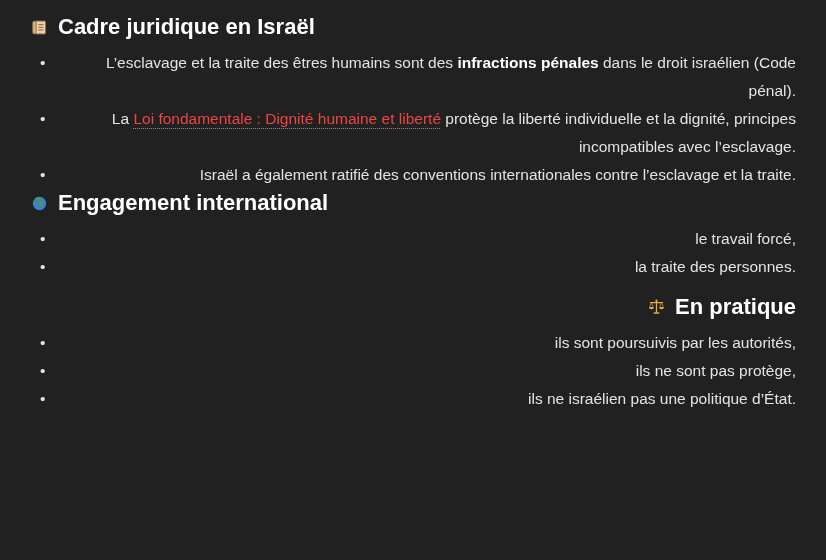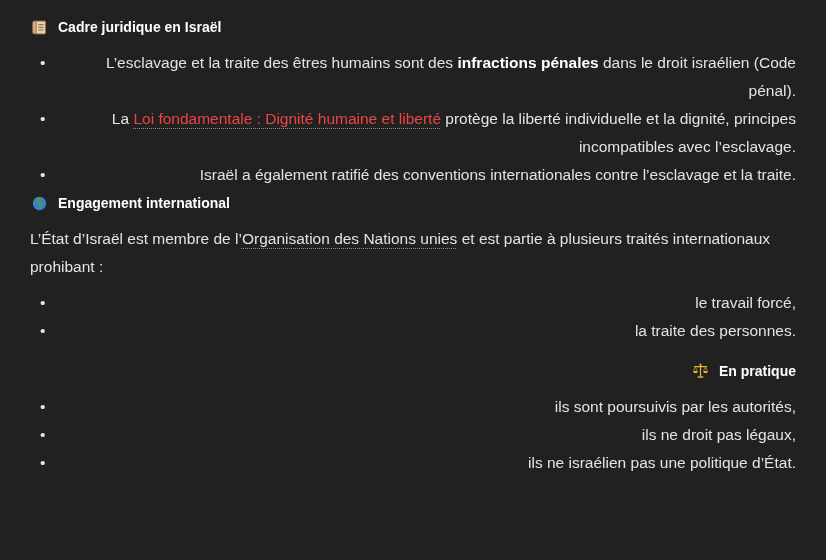--- a/index.html
+++ b/index.html
@@ -13,21 +13,21 @@
     font-size: 15.5px;
     line-height: 28px;
     overflow: hidden;
   }
   .content { padding: 13px 30px 0 30px; }
   .heading {
     display: flex;
     align-items: center;
     gap: 9px;
     margin: 0;
-    font-size: 14px;
+    font-size: 22px;
     font-weight: 700;
     color: #ffffff;
     line-height: 28px;
   }
   .heading .icon { display: inline-flex; flex: 0 0 auto; }
   .heading .icon svg { display: block; }
   .mt-a { }
   .mt-b { margin-top: 12px; justify-content: flex-end; }
   ul.bullets {
     list-style: none;
@@ -88,22 +88,20 @@
       <span class="icon">
         <svg width="19" height="19" viewBox="0 0 20 20">
           <circle cx="10" cy="10" r="7.6" fill="#3f7fca" stroke="#14273c" stroke-width="1.2"></circle>
           <path d="M5.5 4.6 Q8.5 2.8 11 4.2 Q12.3 5.4 10.6 6.6 Q8 7.6 6.4 6.4 Q5 5.6 5.5 4.6 Z" fill="#4f9e3c"></path>
           <path d="M9.2 8.2 Q12.4 7.4 13.6 9.4 Q14.2 11.8 12 13.6 Q10 13.4 9.4 11.4 Q8.8 9.4 9.2 8.2 Z" fill="#4f9e3c"></path>
           <path d="M3.6 8.8 Q5.4 8.2 5.8 9.8 Q5.8 11.6 4.4 11.4 Q3.2 10.2 3.6 8.8 Z" fill="#4f9e3c"></path>
         </svg>
       </span>
       <span>Engagement international</span>
     </h3>
-    <p class="para"><span>L’État d’Israël est membre de l’</span><a class="link">Organisation des Nations unies</a><span> et est partie à plusieurs traités internationaux
-prohibant :</span></p>
     <ul class="bullets">
       <li><span>le travail forcé,</span></li>
       <li><span>la traite des personnes.</span></li>
     </ul>
   </div>
 
   <div>
     <h3 class="heading mt-b">
       <span class="icon">
         <svg width="19" height="19" viewBox="0 0 20 20">
@@ -114,18 +112,18 @@
           <path d="M2.2 9.4 h5 a2.5 2.5 0 0 1 -5 0 Z" fill="#e8b23c"></path>
           <path d="M15.3 5.5 L13.3 9.3 M15.3 5.5 L17.3 9.3" stroke="#c9932a" stroke-width="0.9" fill="none"></path>
           <path d="M12.8 9.4 h5 a2.5 2.5 0 0 1 -5 0 Z" fill="#e8b23c"></path>
           <rect x="6.8" y="15" width="6.4" height="1.7" rx="0.85" fill="#e8b23c"></rect>
         </svg>
       </span>
       <span>En pratique</span>
     </h3>
     <ul class="bullets">
       <li><span>ils sont poursuivis par les autorités,</span></li>
-      <li><span>ils ne droit pas légaux,</span></li>
+      <li><span>ils ne sont pas protège,</span></li>
       <li><span>ils ne israélien pas une politique d’État.</span></li>
     </ul>
   </div>
 
 </div>
 
 </body></html>

